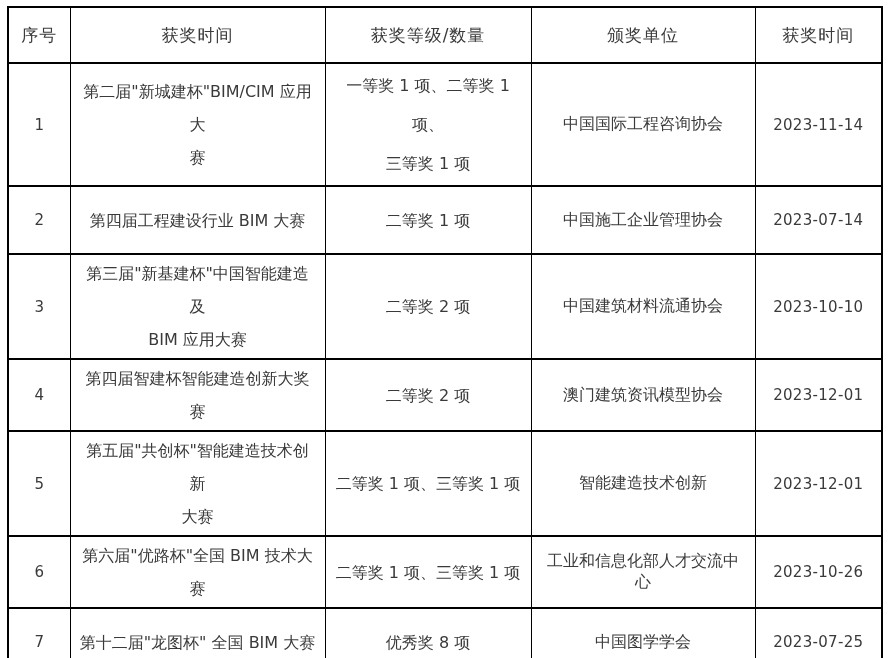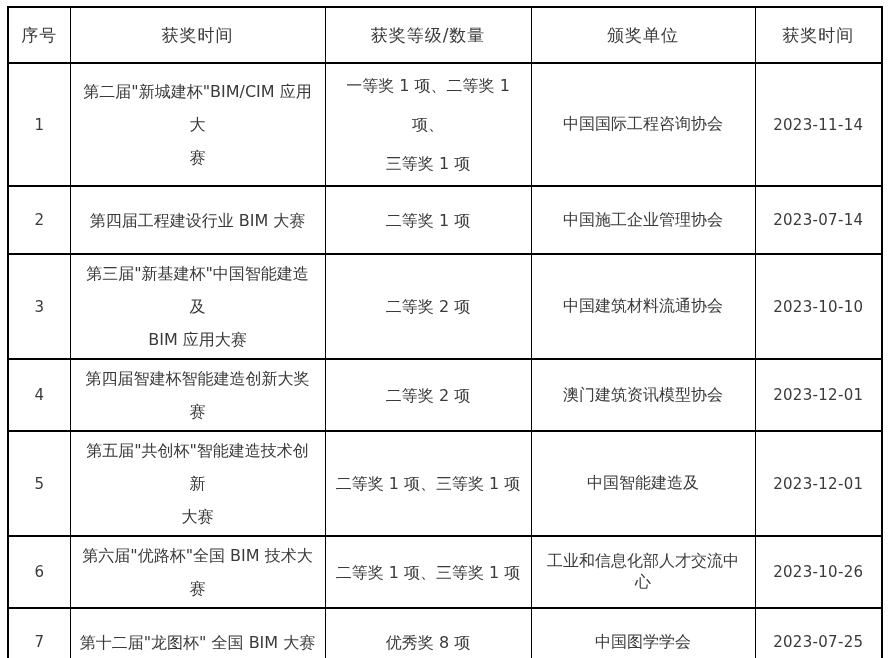--- a/index.html
+++ b/index.html
@@ -118,21 +118,21 @@
         <td class="cell-name">第四届智建杯智能建造创新大奖赛</td>
         <td class="cell-awd">二等奖 2 项</td>
         <td class="cell-org">澳门建筑资讯模型协会</td>
         <td class="cell-date">2023-12-01</td>
       </tr>
       <tr>
         <td class="cell-no">5</td>
         <td class="cell-name">第五届"共创杯"智能建造技术创新
 大赛</td>
         <td class="cell-awd">二等奖 1 项、三等奖 1 项</td>
-        <td class="cell-org">中国智能建造及</td>
+        <td class="cell-org">智能建造技术创新</td>
         <td class="cell-date">2023-12-01</td>
       </tr>
       <tr>
         <td class="cell-no">6</td>
         <td class="cell-name">第六届"优路杯"全国 BIM 技术大赛</td>
         <td class="cell-awd">二等奖 1 项、三等奖 1 项</td>
         <td class="cell-org">工业和信息化部人才交流中心</td>
         <td class="cell-date">2023-10-26</td>
       </tr>
       <tr>

